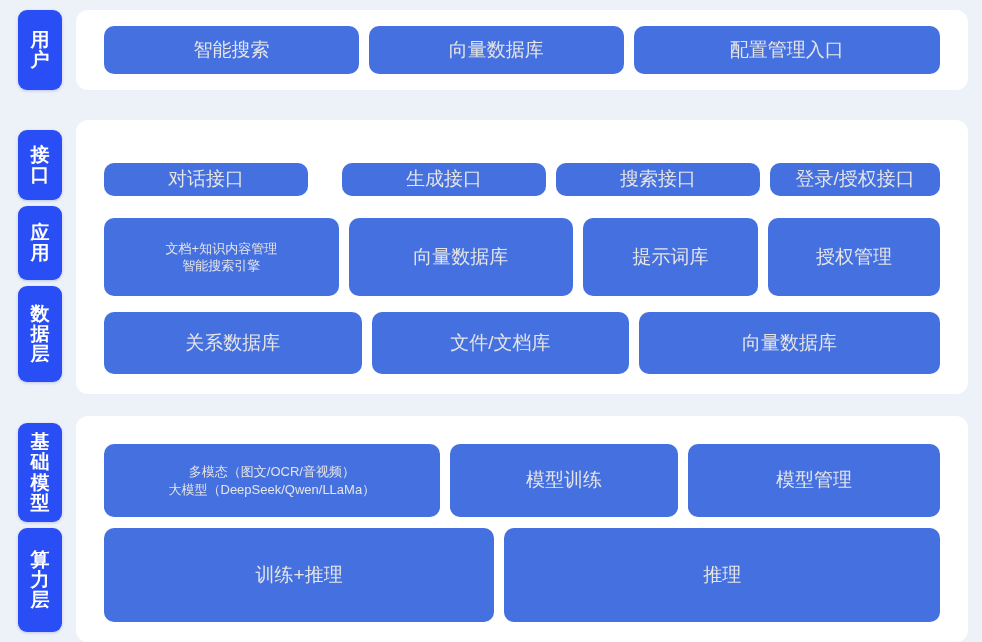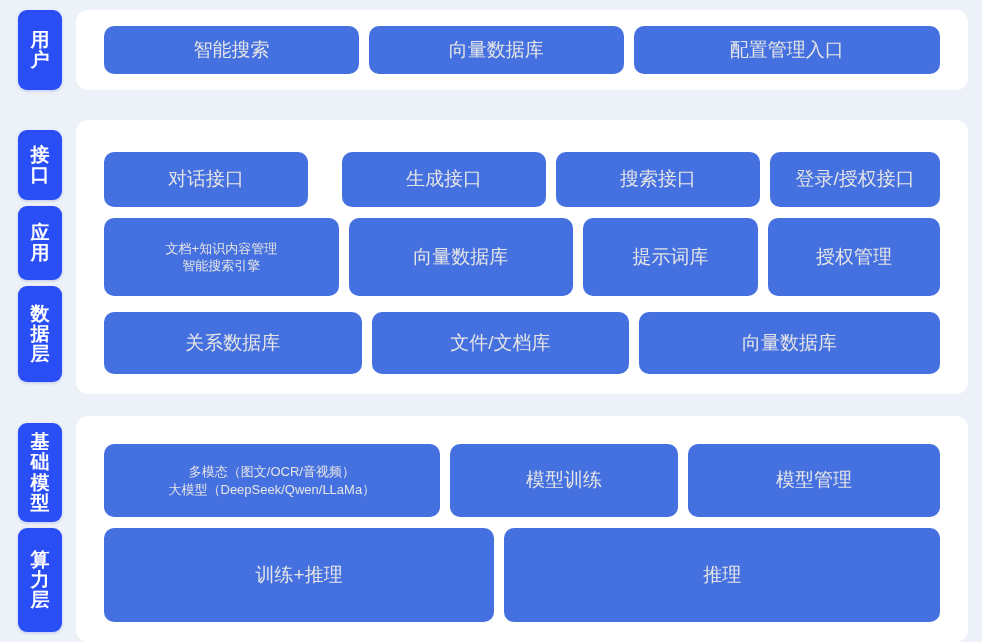--- a/index.html
+++ b/index.html
@@ -67,21 +67,21 @@
     box-sizing:border-box;
     padding:4px 6px;
     white-space:pre-line;
   }
   .node.two-line{font-size:13px;line-height:1.32;}
 
   
   #row-user{top:16px;height:48px;}
   #row-user .node{flex:1;}
 
-  #row-interface{top:32px;height:55px;}
+  #row-interface{top:32px;height:55px;align-items:center;}
   #row-app{top:98px;height:78px;}
   #row-data{top:192px;height:62px;}
 
   #row-model{top:28px;height:73px;}
   #row-compute{top:112px;height:94px;}
 
   
   #row-user .node:nth-child(1){flex:2.72;}
   #row-user .node:nth-child(2){flex:2.72;}
   #row-user .node:nth-child(3){flex:3.30;}

